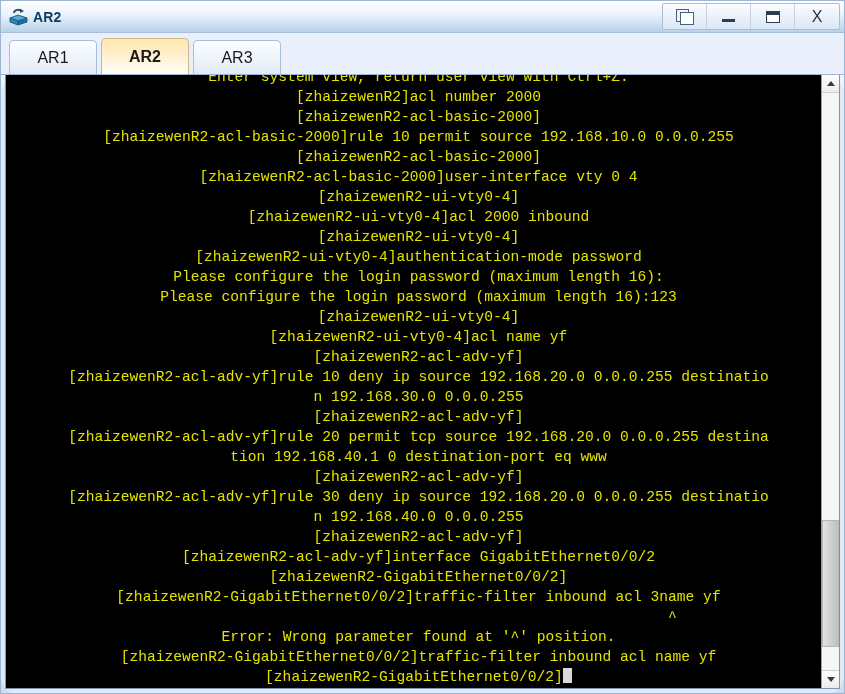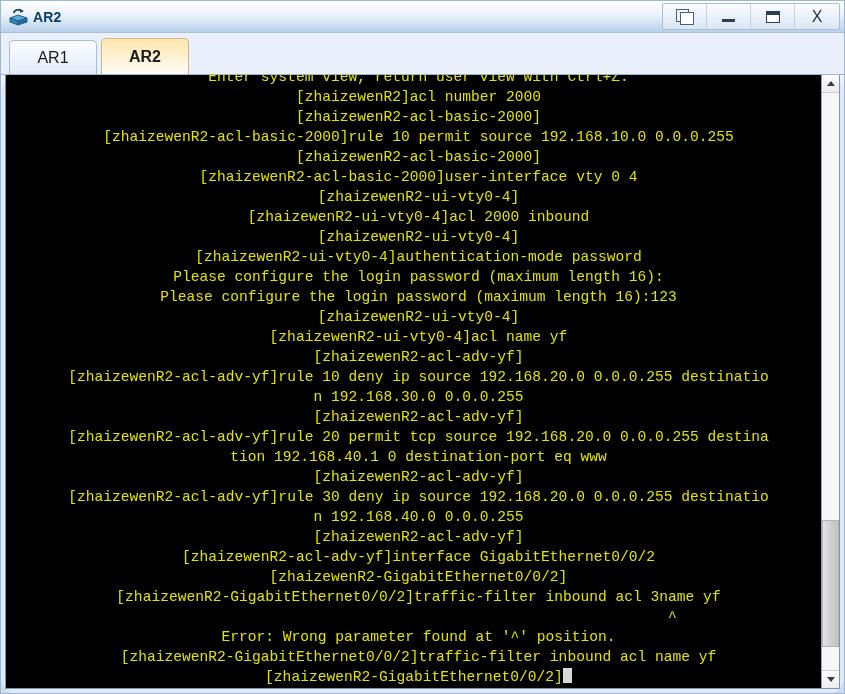--- a/index.html
+++ b/index.html
@@ -254,20 +254,23 @@
     </div>
   </div>
 
   <div class="tabstrip">
     <div class="tab">
       <span>AR1</span>
     </div>
     <div class="tab active">
       <span>AR2</span>
     </div>
+    <div class="tab">
+      <span>AR3</span>
+    </div>
   </div>
 
   <div class="terminal-wrap">
     <div class="terminal">
       <div class="term-body">
         <div class="term-lines" id="term-lines"><div class="line">Enter system view, return user view with Ctrl+Z.</div><div class="line">[zhaizewenR2]acl number 2000</div><div class="line">[zhaizewenR2-acl-basic-2000]</div><div class="line">[zhaizewenR2-acl-basic-2000]rule 10 permit source 192.168.10.0 0.0.0.255</div><div class="line">[zhaizewenR2-acl-basic-2000]</div><div class="line">[zhaizewenR2-acl-basic-2000]user-interface vty 0 4</div><div class="line">[zhaizewenR2-ui-vty0-4]</div><div class="line">[zhaizewenR2-ui-vty0-4]acl 2000 inbound</div><div class="line">[zhaizewenR2-ui-vty0-4]</div><div class="line">[zhaizewenR2-ui-vty0-4]authentication-mode password</div><div class="line">Please configure the login password (maximum length 16):</div><div class="line">Please configure the login password (maximum length 16):123</div><div class="line">[zhaizewenR2-ui-vty0-4]</div><div class="line">[zhaizewenR2-ui-vty0-4]acl name yf</div><div class="line">[zhaizewenR2-acl-adv-yf]</div><div class="line">[zhaizewenR2-acl-adv-yf]rule 10 deny ip source 192.168.20.0 0.0.0.255 destinatio</div><div class="line">n 192.168.30.0 0.0.0.255</div><div class="line">[zhaizewenR2-acl-adv-yf]</div><div class="line">[zhaizewenR2-acl-adv-yf]rule 20 permit tcp source 192.168.20.0 0.0.0.255 destina</div><div class="line">tion 192.168.40.1 0 destination-port eq www</div><div class="line">[zhaizewenR2-acl-adv-yf]</div><div class="line">[zhaizewenR2-acl-adv-yf]rule 30 deny ip source 192.168.20.0 0.0.0.255 destinatio</div><div class="line">n 192.168.40.0 0.0.0.255</div><div class="line">[zhaizewenR2-acl-adv-yf]</div><div class="line">[zhaizewenR2-acl-adv-yf]interface GigabitEthernet0/0/2</div><div class="line">[zhaizewenR2-GigabitEthernet0/0/2]</div><div class="line">[zhaizewenR2-GigabitEthernet0/0/2]traffic-filter inbound acl 3name yf</div><div class="line">                                                          ^</div><div class="line">Error: Wrong parameter found at '^' position.</div><div class="line">[zhaizewenR2-GigabitEthernet0/0/2]traffic-filter inbound acl name yf</div><div class="line"><span>[zhaizewenR2-GigabitEthernet0/0/2]</span><span class="cursor-block"></span></div></div>
       </div>
 
       <div class="scrollbar">
         <div class="sb-btn up">

